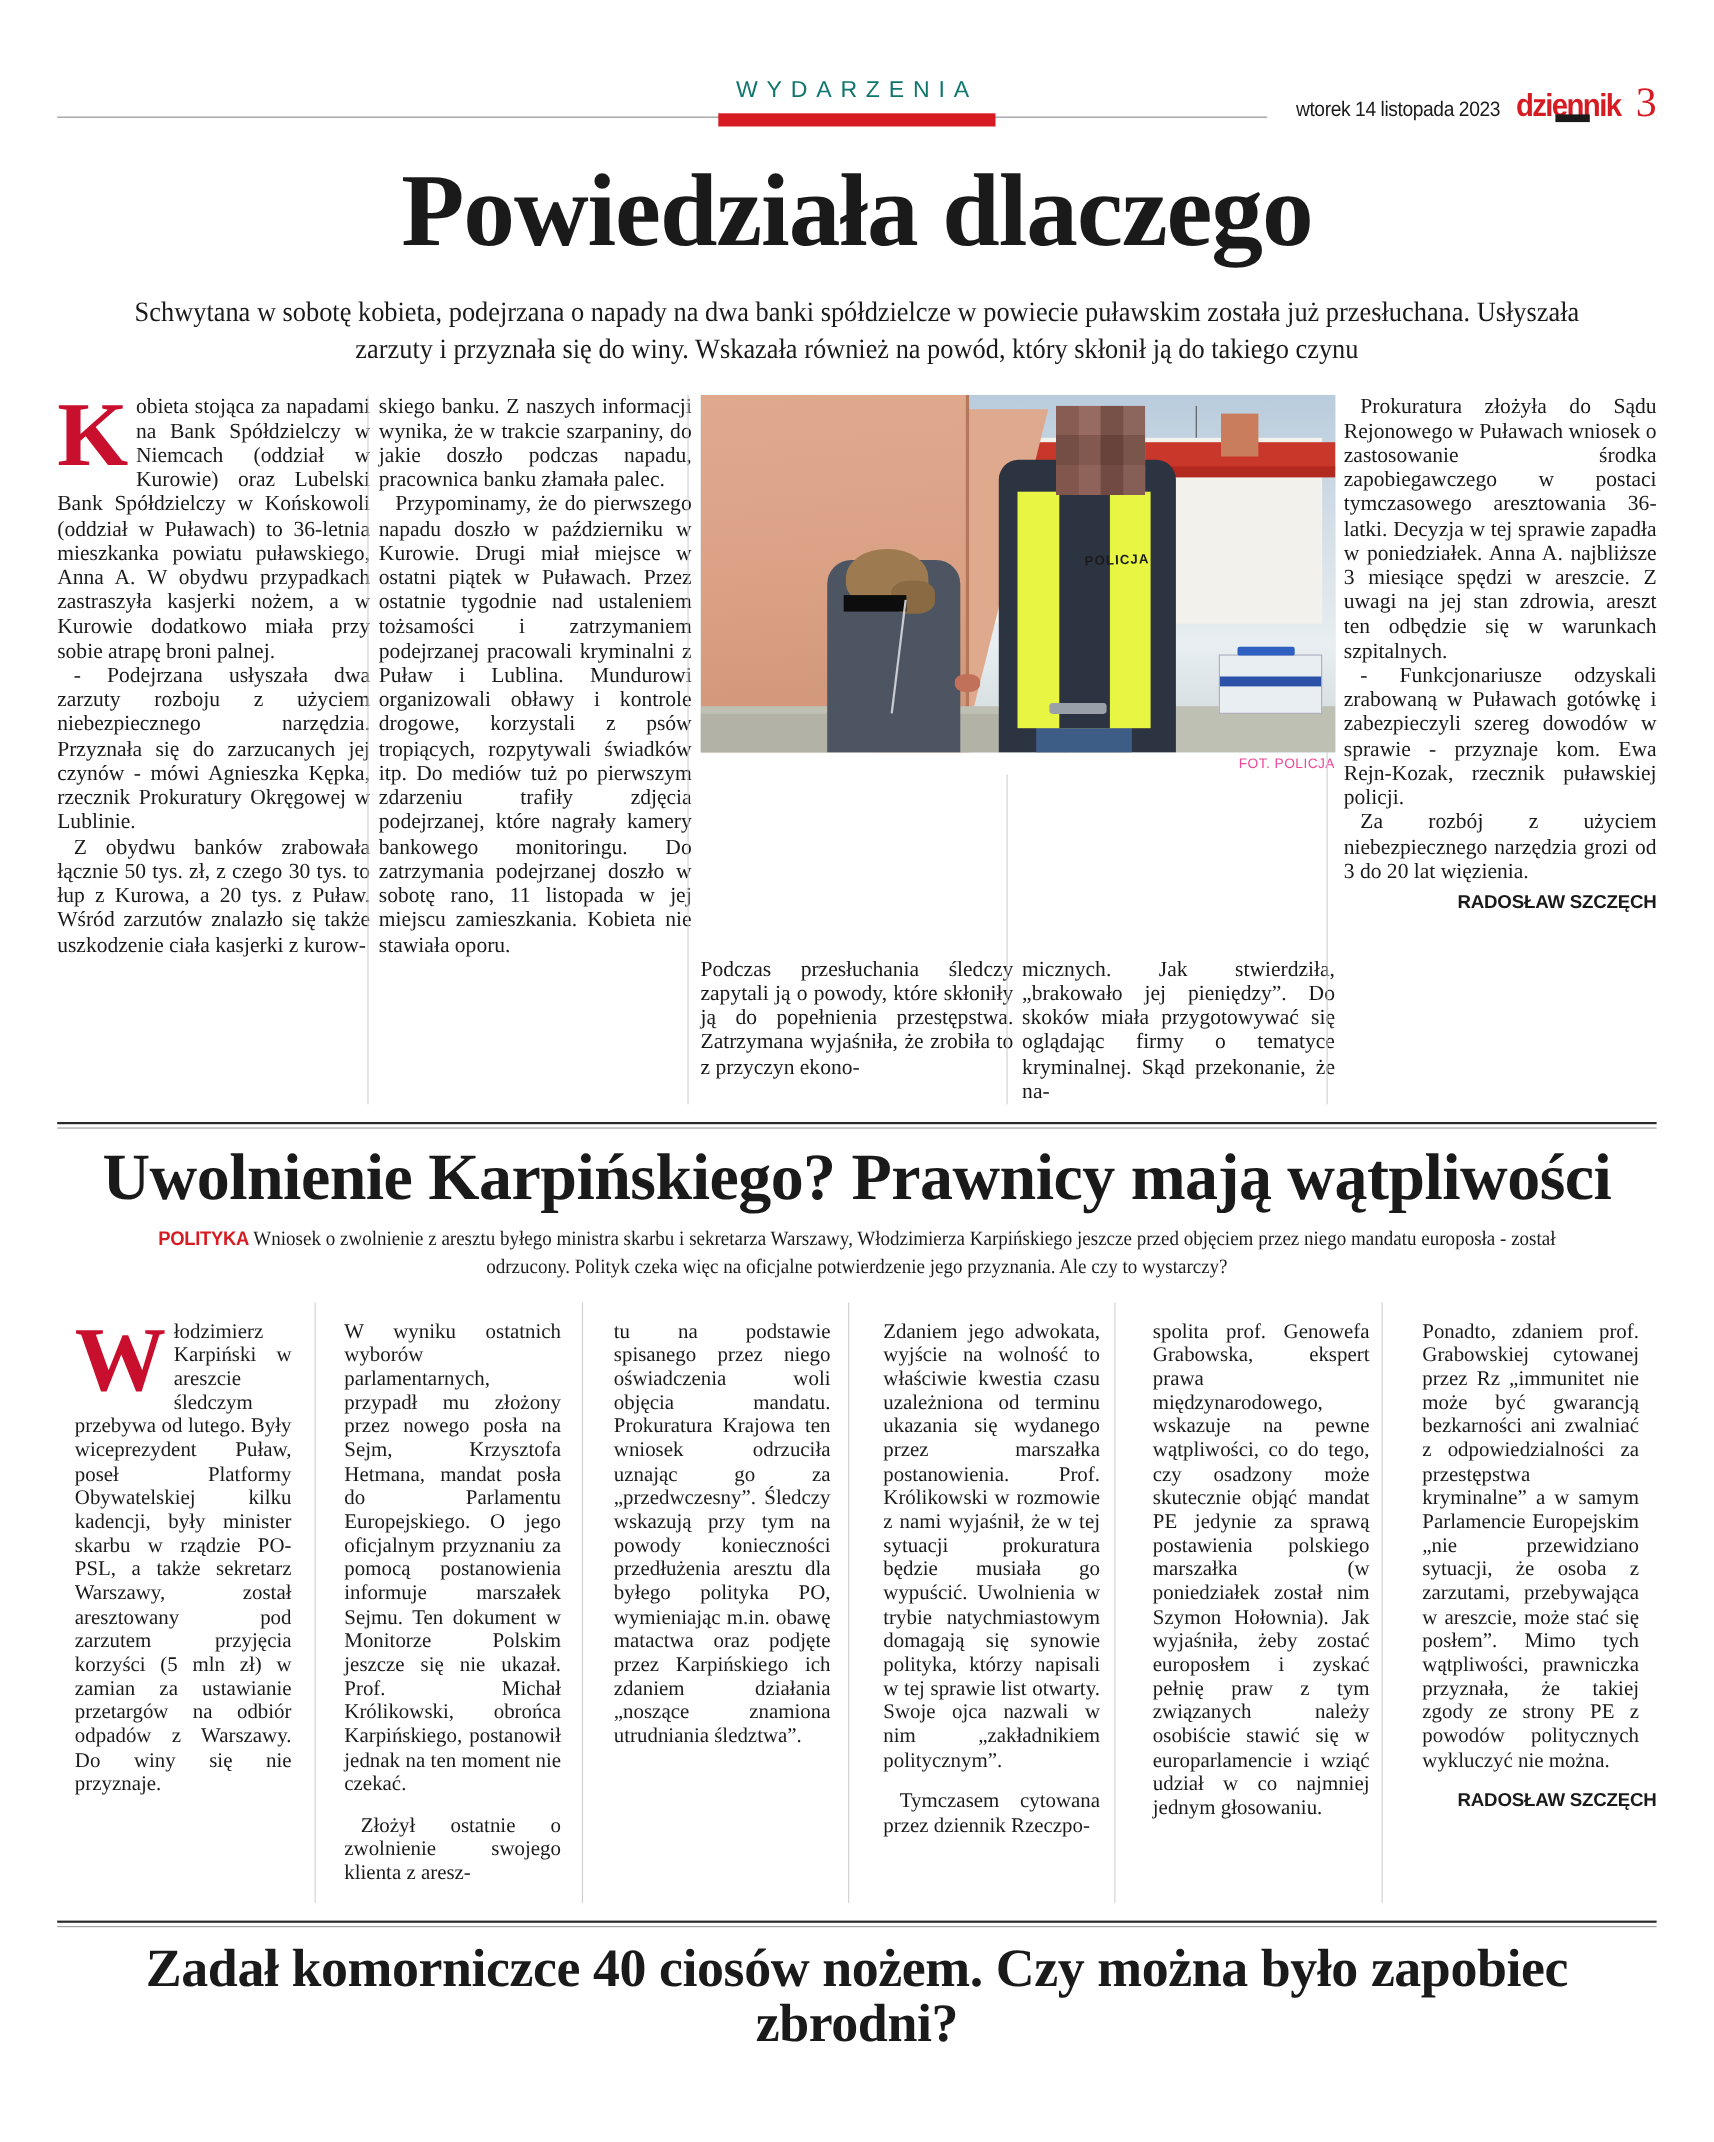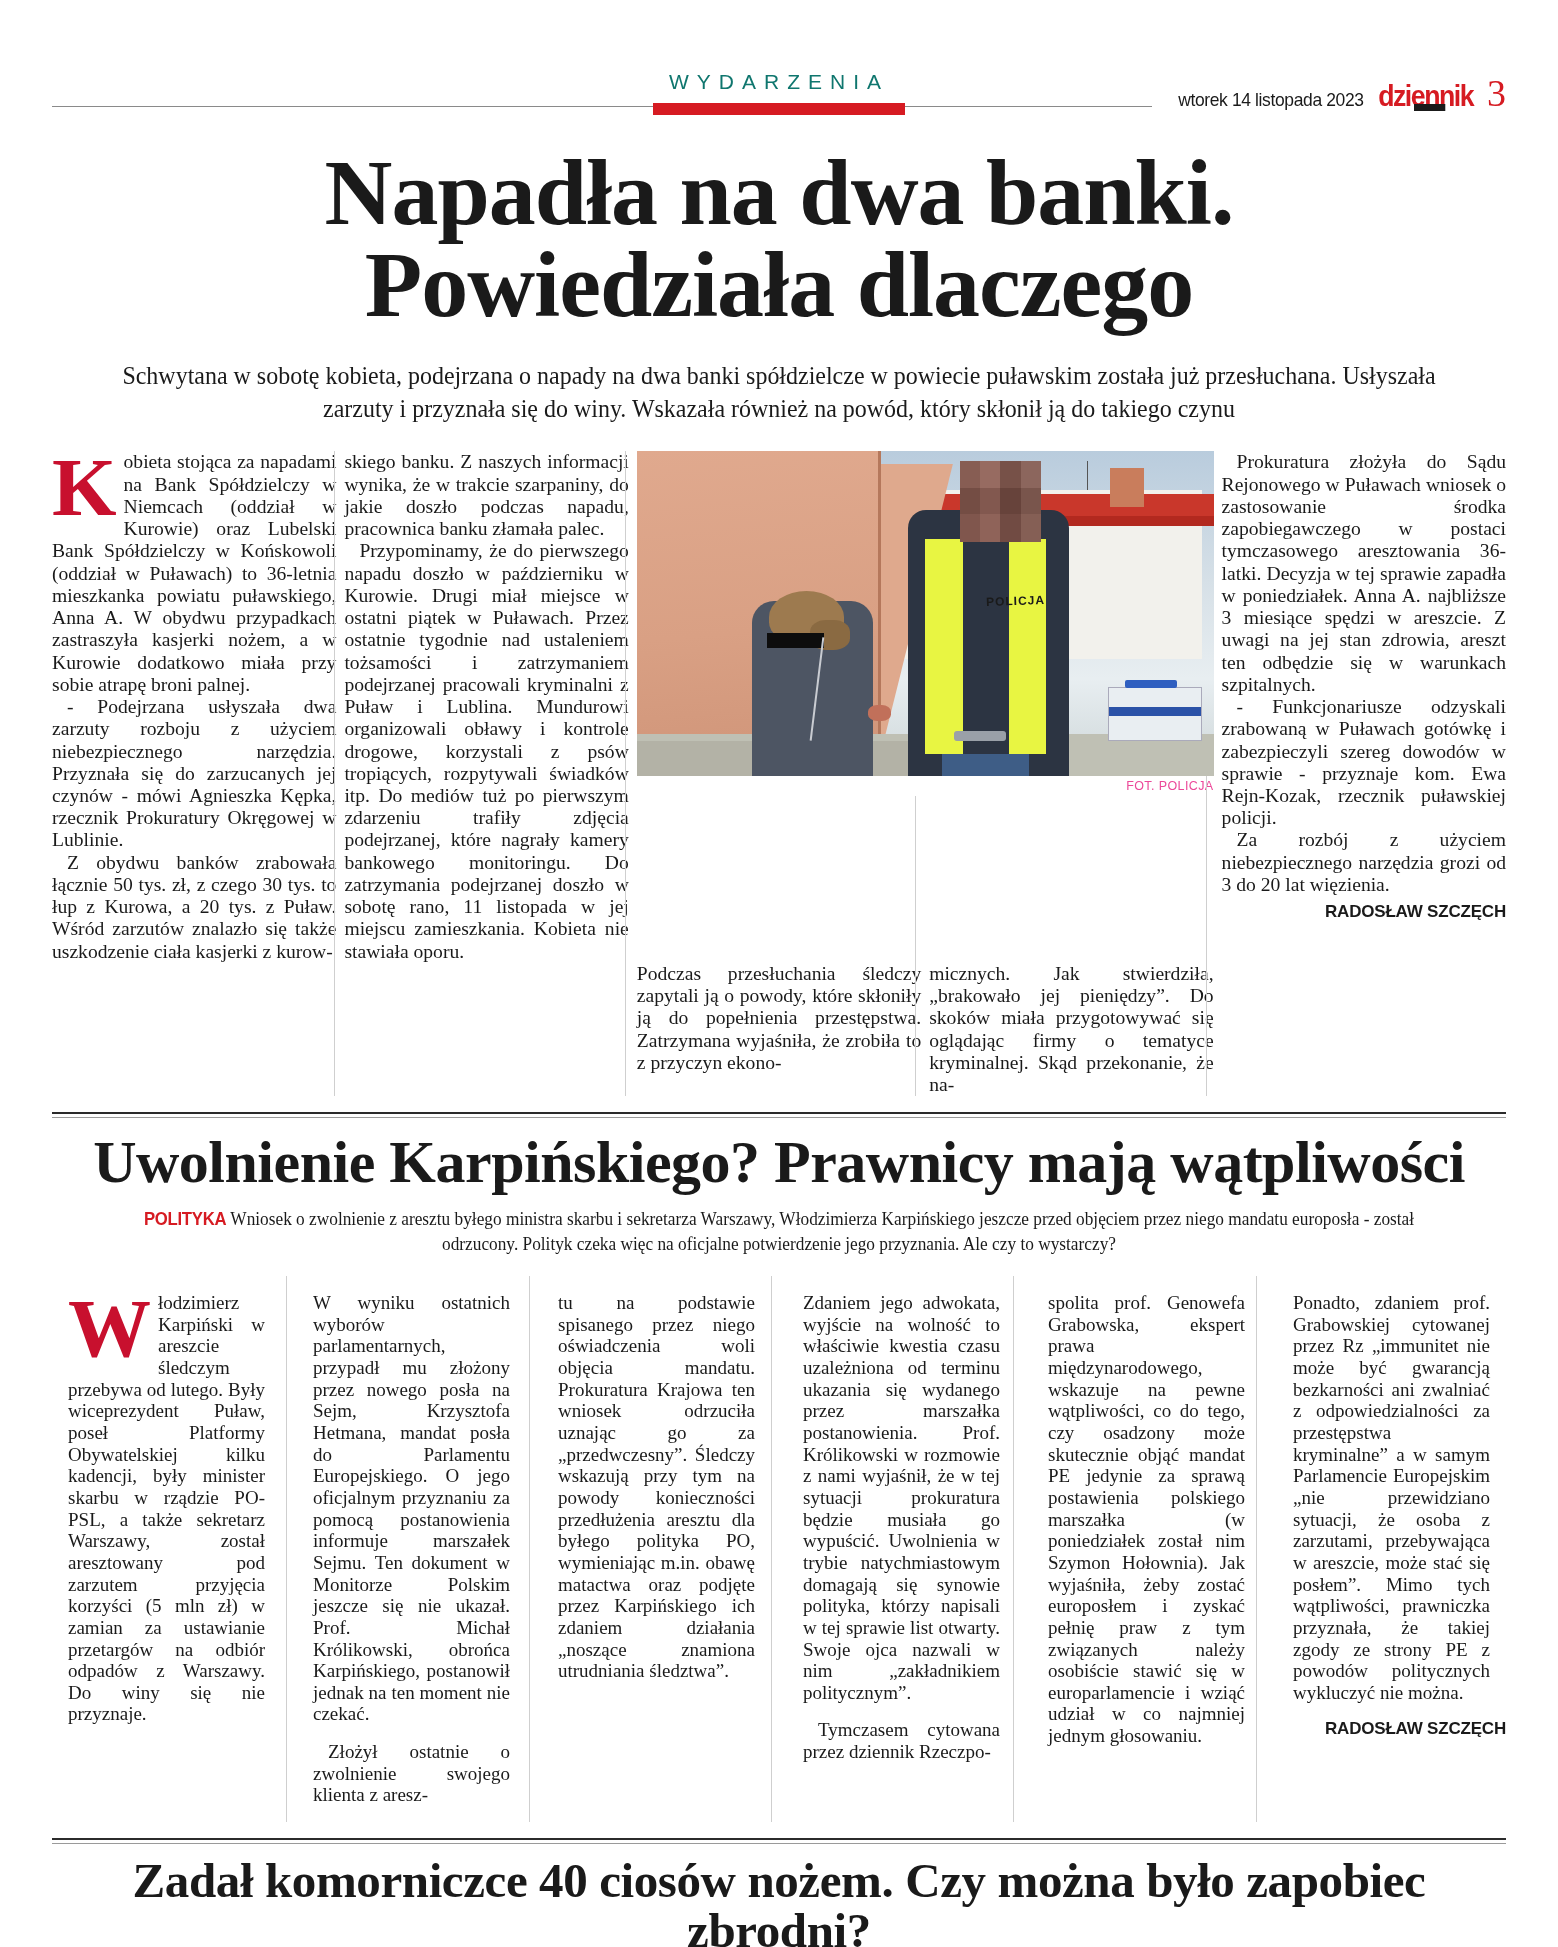--- a/index.html
+++ b/index.html
@@ -137,21 +137,20 @@
     <div class="mast-section">WYDARZENIA</div>
     <div class="mast-redbar"></div>
     <div class="mast-right">
       <span class="mast-date">wtorek 14 listopada 2023</span>
       <span class="mast-logo"><span>dziennik</span><span class="ink"></span></span>
       <span class="mast-page">3</span>
     </div>
   </div>
 
   <h1 class="head1">
-    <span class="l1">Napadła na dwa banki.</span>
     <span class="l2">Powiedziała dlaczego</span>
   </h1>
   <div class="lead1">Schwytana w sobotę kobieta, podejrzana o napady na dwa banki spółdzielcze w powiecie puławskim została już przesłuchana. Usłyszała zarzuty i przyznała się do winy. Wskazała również na powód, który skłonił ją do takiego czynu</div>
 
   <div class="cols5">
     <div class="vrule" style="left:calc(20% - 9px);"></div>
     <div class="vrule" style="left:calc(40% - 9px);"></div>
     <div class="vrule" style="left:calc(60% - 9px);top:345px;"></div>
     <div class="vrule" style="left:calc(80% - 9px);"></div>
 

